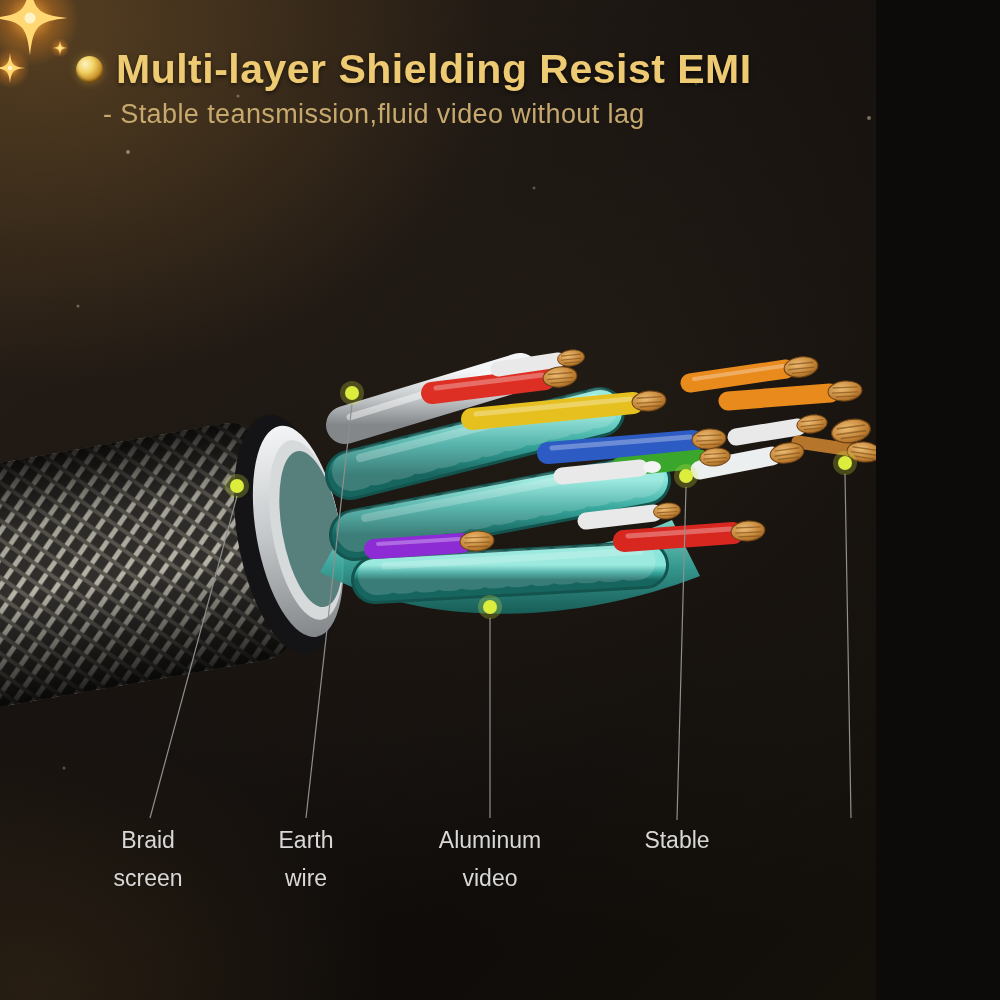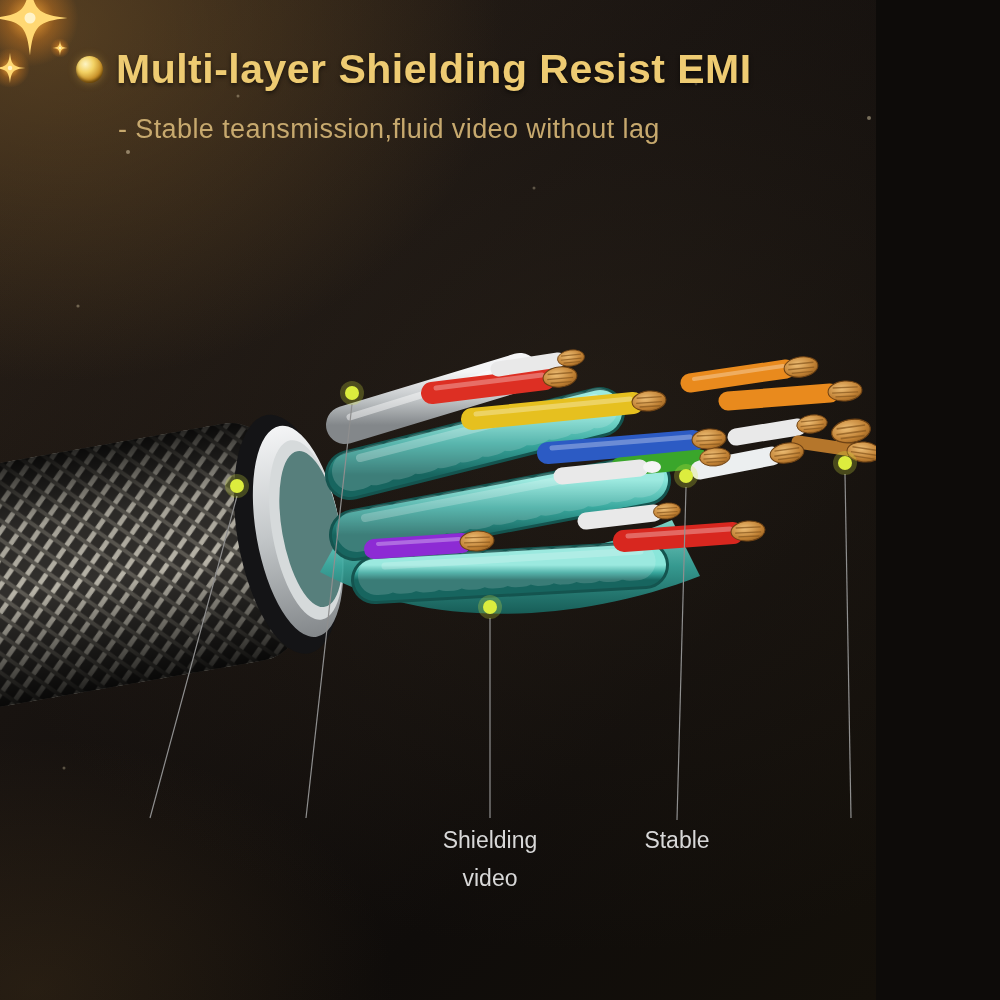--- a/index.html
+++ b/index.html
@@ -17,21 +17,21 @@
   .gold-bullet{
     width:27px;height:27px;border-radius:50%;flex:0 0 auto;
     background:radial-gradient(circle at 35% 30%, #fdf4c4 0%, #f3d264 32%, #c8922a 62%, #8a5f10 82%, #d8a93c 100%);
     box-shadow:0 0 9px rgba(255,200,80,.35), inset 0 -2px 3px rgba(60,35,0,.6);
   }
   .title{
     margin:0;font-size:41px;font-weight:700;color:#eecb72;letter-spacing:.5px;
     text-shadow:0 2px 4px rgba(0,0,0,.55);white-space:nowrap;
   }
   .subtitle{
-    position:absolute;left:102px;top:98px;margin:16px;font-size:27px;color:#c7a96e;
+    position:absolute;left:102px;top:98px;margin:1px;font-size:27px;color:#c7a96e;
     letter-spacing:.4px;z-index:4;white-space:nowrap;
   }
   .callout-label{
     position:absolute;top:822px;transform:translateX(-50%);text-align:center;
     color:#d8d8d8;font-size:23px;line-height:1.65;z-index:4;
   }
   .callout-label span{display:block;white-space:nowrap;}
 </style>
 </head>
 <body>
@@ -212,21 +212,29 @@
         <circle cx="845" cy="463" r="7"></circle>
     </g>
   </svg>
 
   <header class="headline">
     <span class="gold-bullet"></span>
     <h1 class="title">Multi-layer Shielding Resist EMI</h1>
   </header>
   <p class="subtitle">- Stable teansmission,fluid video without lag</p>
 
+  <div class="callout-label" style="left:148px">
+    <span>Braid</span>
+    <span>screen</span>
+  </div>
+  <div class="callout-label" style="left:306px">
+    <span>Earth</span>
+    <span>wire</span>
+  </div>
   <div class="callout-label" style="left:490px">
-    <span>Shielding</span>
+    <span>Aluminum</span>
     <span>video</span>
   </div>
   <div class="callout-label" style="left:677px">
     <span>Stable</span>
   </div>
 
 </div>
 
 </body></html>

